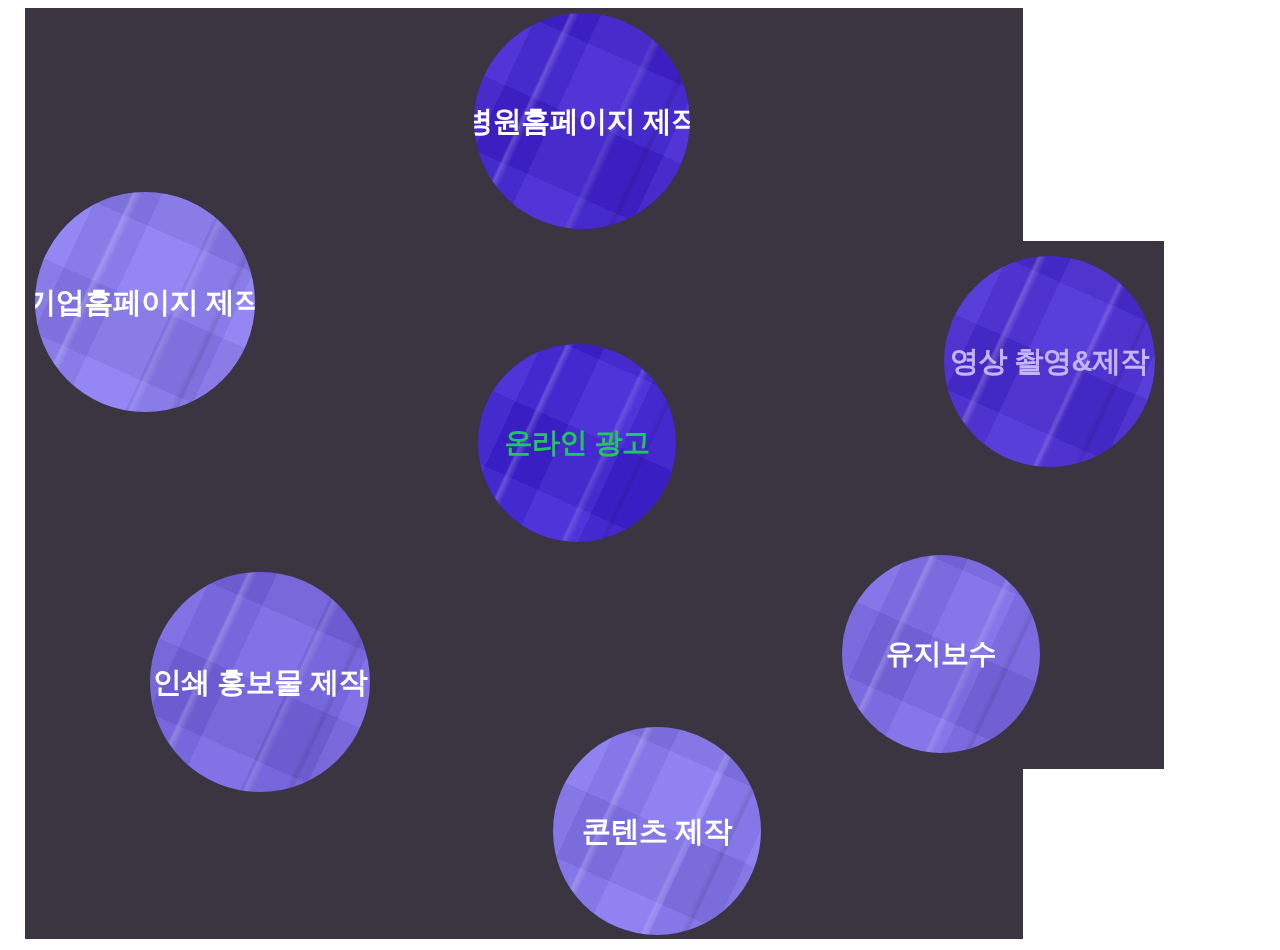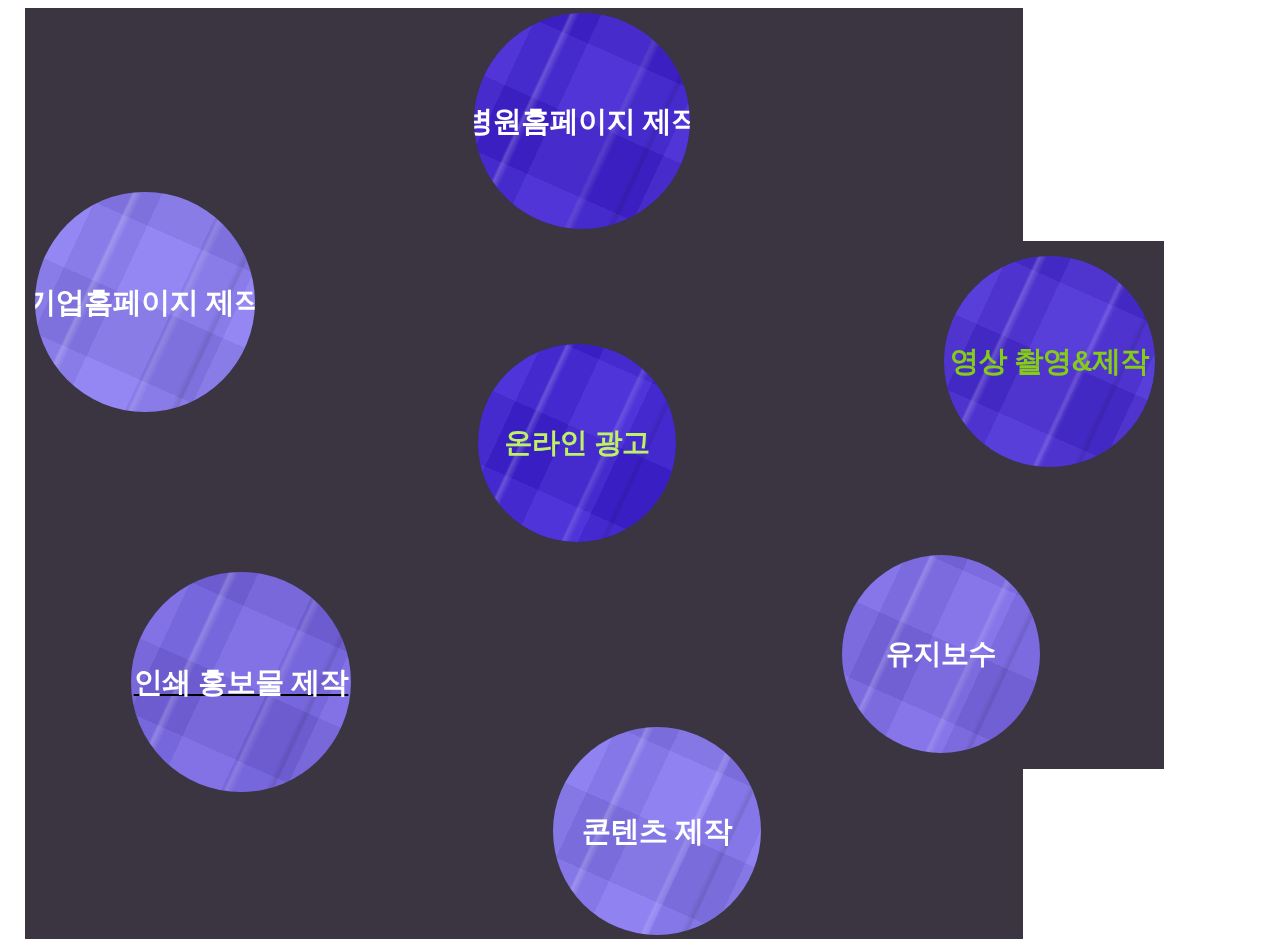--- a/index.html
+++ b/index.html
@@ -55,21 +55,21 @@
     letter-spacing: -0.5px;
     white-space: nowrap;
   }
   .circle .label .line { display: block; }
 
   
   .c-hospital    { left: 474px; top:  13px; width: 216px; height: 216px; }
   .c-corporate   { left:  35px; top: 192px; width: 220px; height: 220px; }
   .c-onlinead    { left: 478px; top: 344px; width: 198px; height: 198px; }
   .c-video       { left: 944px; top: 256px; width: 211px; height: 211px; }
-  .c-print       { left: 131px; top: 572px; width: 220px; height: 220px; text-decoration: underline; }
+  .c-print       { left: 150px; top: 572px; width: 220px; height: 220px; }
   .c-maintain    { left: 842px; top: 555px; width: 198px; height: 198px; }
   .c-content     { left: 553px; top: 727px; width: 208px; height: 208px; }
   .c-onlinead .label, .c-maintain .label { font-size: 28px; }
 </style>
 </head>
 <body style="background: rgb(255, 255, 255);">
 
 <div class="stage">
 
   <div class="panel-main" style="background: rgb(59, 53, 66);"></div>
@@ -81,27 +81,27 @@
     </div>
   </div>
 
   <div class="circle c-corporate" style="background: rgb(138, 124, 242);">
     <div class="label" style="color: rgb(255, 255, 255);">
       <span class="line">기업홈페이지 제작</span>
     </div>
   </div>
 
   <div class="circle c-onlinead" style="background: rgb(63, 34, 214);">
-    <div class="label" style="color: #bef264;">
+    <div class="label" style="color: #22c55e;">
       <span class="line">온라인 광고</span>
     </div>
   </div>
 
   <div class="circle c-video" style="background: rgb(74, 45, 214);">
-    <div class="label" style="color: #84cc16;">
+    <div class="label" style="color: #c4b5fd;">
       <span class="line">영상 촬영&amp;제작</span>
     </div>
   </div>
 
   <div class="circle c-print" style="background: rgb(119, 101, 228);">
     <div class="label" style="color: rgb(255, 255, 255);">
       <span class="line">인쇄 홍보물 제작</span>
     </div>
   </div>
 

